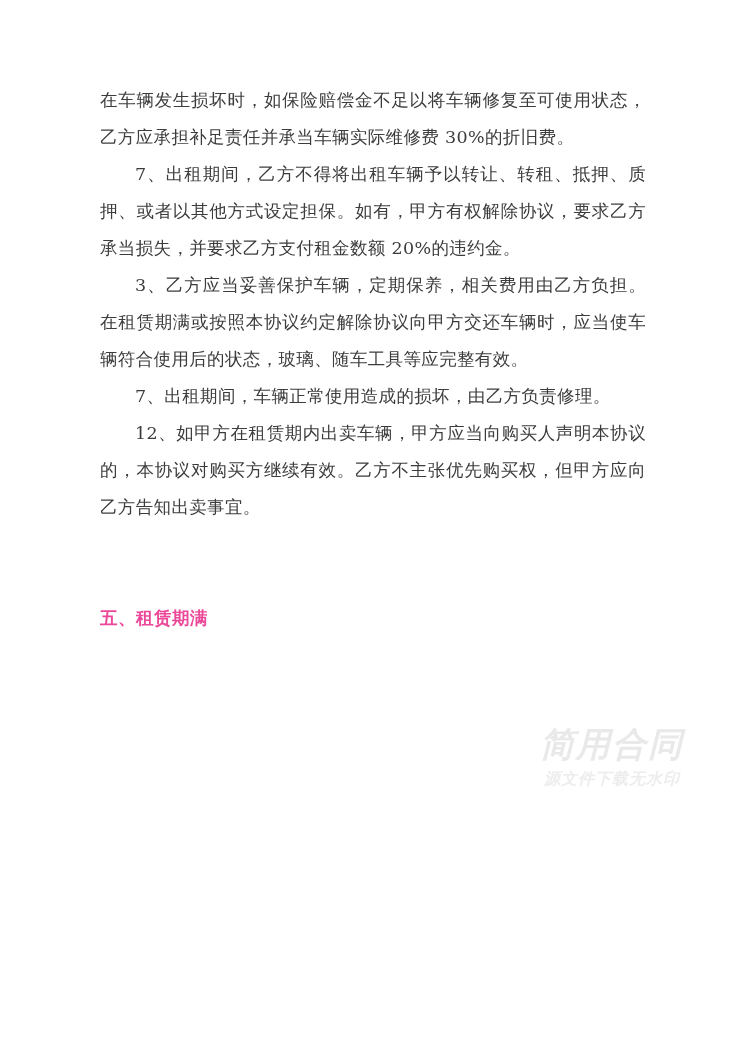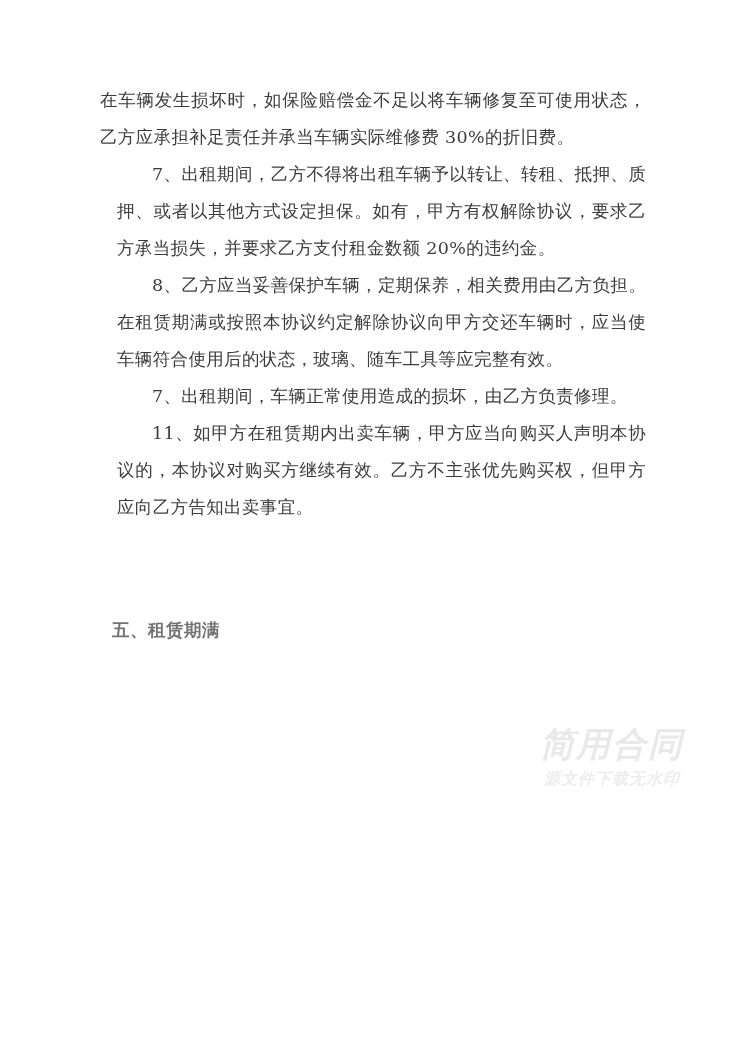--- a/index.html
+++ b/index.html
@@ -27,32 +27,31 @@
     line-height: 37px;
     color: #3c3c3c;
     text-align: justify;
     text-justify: inter-ideograph;
     margin: 0;
     letter-spacing: 0.35px;
     -webkit-font-smoothing: antialiased;
   }
   .para.indent {
     text-indent: 2em;
-    margin-left: 17px;
   }
   .para.noindent {
     text-indent: 0;
   }
   .heading {
     font-family: "DejaVu Serif", "Liberation Serif", serif;
     font-size: 17.5px;
     line-height: 37px;
-    color: #737373;
+    color: #ec4899;
     font-weight: bold;
-    margin: 12px;
+    margin: 0;
     text-indent: 0;
     letter-spacing: 0.5px;
   }
   .gap-before-heading {
     height: 74px;
   }
   .watermark {
     position: absolute;
     right: 10px;
     bottom: 48px;
@@ -87,25 +86,25 @@
 <body>
 
 <div class="page">
 
   <div class="content">
 
     <p class="para noindent">在车辆发生损坏时，如保险赔偿金不足以将车辆修复至可使用状态，乙方应承担补足责任并承当车辆实际维修费 30%的折旧费。</p>
 
     <p class="para indent">7、出租期间，乙方不得将出租车辆予以转让、转租、抵押、质押、或者以其他方式设定担保。如有，甲方有权解除协议，要求乙方承当损失，并要求乙方支付租金数额 20%的违约金。</p>
 
-    <p class="para indent">8、乙方应当妥善保护车辆，定期保养，相关费用由乙方负担。在租赁期满或按照本协议约定解除协议向甲方交还车辆时，应当使车辆符合使用后的状态，玻璃、随车工具等应完整有效。</p>
+    <p class="para indent">3、乙方应当妥善保护车辆，定期保养，相关费用由乙方负担。在租赁期满或按照本协议约定解除协议向甲方交还车辆时，应当使车辆符合使用后的状态，玻璃、随车工具等应完整有效。</p>
 
     <p class="para indent">7、出租期间，车辆正常使用造成的损坏，由乙方负责修理。</p>
 
-    <p class="para indent">11、如甲方在租赁期内出卖车辆，甲方应当向购买人声明本协议的，本协议对购买方继续有效。乙方不主张优先购买权，但甲方应向乙方告知出卖事宜。</p>
+    <p class="para indent">12、如甲方在租赁期内出卖车辆，甲方应当向购买人声明本协议的，本协议对购买方继续有效。乙方不主张优先购买权，但甲方应向乙方告知出卖事宜。</p>
 
 
     <div class="gap-before-heading"></div>
 
     <p class="heading">五、租赁期满</p>
 
 
 
   </div>
 

